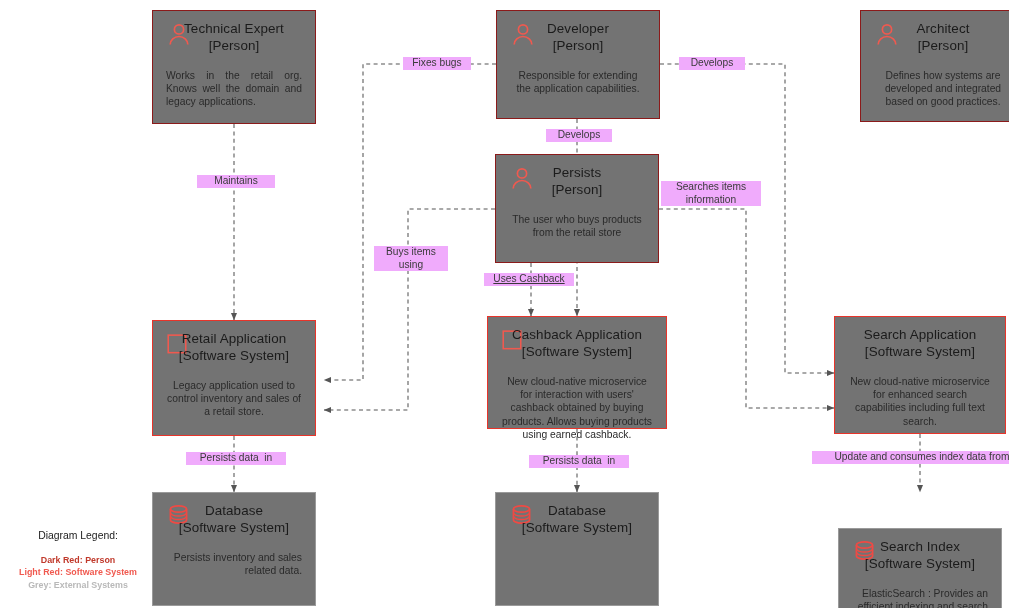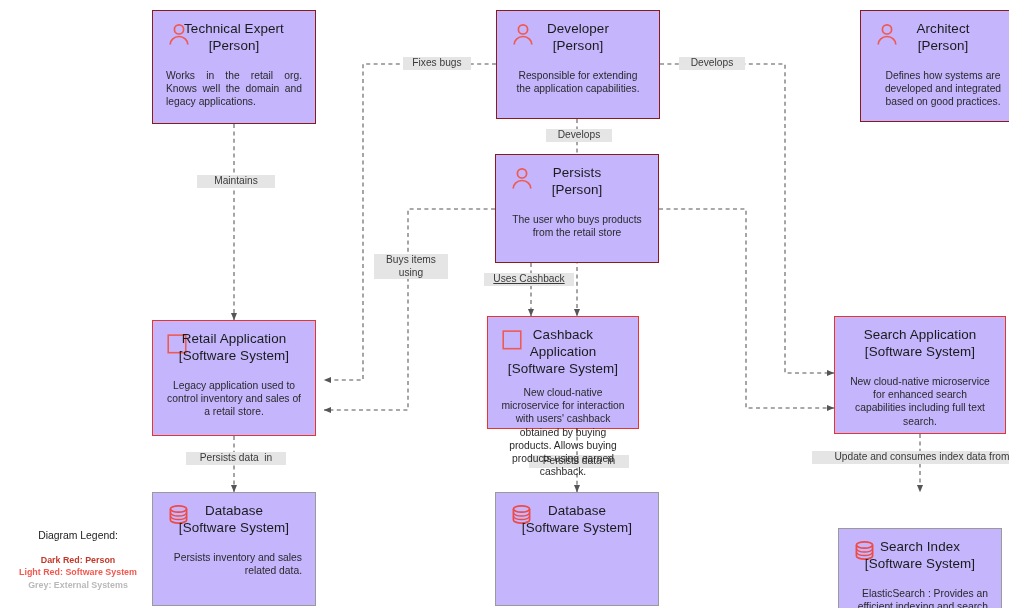--- a/index.html
+++ b/index.html
@@ -17,21 +17,21 @@
   }
   #edge-layer{
     position:absolute;
     left:0;top:0;
     width:1009px;height:608px;
     pointer-events:none;
   }
   .node{
     position:absolute;
     box-sizing:border-box;
-    background:#c4b5fd;
+    background:#737373;
     border:1.6px solid #8b1a1a;
     text-align:center;
     padding:0;
   }
   .node.person{ border-color:#8b1a1a; }
   .node.system{ border-color:#e8342a; }
   .node.external{ border-color:#9a9a9a; border-width:1.2px; }
 
   .node-head{
     position:relative;
@@ -99,21 +99,21 @@
   .lg-grey{ color:#b9b9b9; }
 
   
   .edge-label{
     position:absolute;
     font-size:10.2px;
     color:#3a3a3a;
     line-height:12.6px;
     white-space:pre;
     text-align:center;
-    background:#e5e5e5;
+    background:#f0abfc;
     padding:0 2px;
   }
 </style>
 </head>
 <body>
 
 <div id="canvas">
 
   <svg id="edge-layer" viewBox="0 0 1009 608" width="1009" height="608" xmlns="http://www.w3.org/2000/svg">
     <defs>
@@ -146,25 +146,27 @@
   </svg>
 
   <div class="edge-label" style="left:197px; top:175px; width:74px;">Maintains</div>
 
   <div class="edge-label" style="left:403px; top:57px; width:64px;">Fixes bugs</div>
 
   <div class="edge-label" style="left:679px; top:57px; width:62px;">Develops</div>
 
   <div class="edge-label" style="left:546px; top:129px; width:62px;">Develops</div>
 
-  <div class="edge-label" style="left:374px; top:254px; width:70px;">Buys items
+  <div class="edge-label" style="left:374px; top:246px; width:70px;">Buys items
 using</div>
 
   <div class="edge-label" style="left:484px; top:273px; width:86px;text-decoration:underline;">Uses Cashback</div>
 
+  <div class="edge-label" style="left:661px; top:181px; width:96px;">Searches items
+information</div>
 
   <div class="edge-label" style="left:186px; top:452px; width:96px;">Persists data  in</div>
 
   <div class="edge-label" style="left:529px; top:455px; width:96px;">Persists data  in</div>
 
   <div class="edge-label" style="left:812px; top:451px; width:216px;">Update and consumes index data from</div>
 
   <div class="node person" style="left:152px; top:10px; width:164px; height:114px;">
     <span class="node-icon">
       <svg viewBox="0 0 26 26" width="26" height="26">
@@ -227,21 +229,21 @@
         <rect x="2.4" y="3.4" width="19" height="19" fill="none" stroke="#f0594f" stroke-width="1.7"></rect>
       </svg>
     </span>
     <span class="node-head">
       <span class="node-title">Retail Application</span>
       <span class="node-type">[Software System]</span>
     </span>
     <span class="node-desc">Legacy application used to control inventory and sales of a retail store.</span>
   </div>
 
-  <div class="node system" style="left:487px; top:316px; width:152px; height:113px;">
+  <div class="node system" style="left:487px; top:316px; width:180px; height:113px;">
     <span class="node-icon">
       <svg viewBox="0 0 26 26" width="24" height="24">
         <rect x="2.4" y="3.4" width="19" height="19" fill="none" stroke="#f0594f" stroke-width="1.7"></rect>
       </svg>
     </span>
     <span class="node-head">
       <span class="node-title">Cashback Application</span>
       <span class="node-type">[Software System]</span>
     </span>
     <span class="node-desc">New cloud-native microservice for interaction with users' cashback obtained by buying products. Allows buying products using earned cashback.</span>

